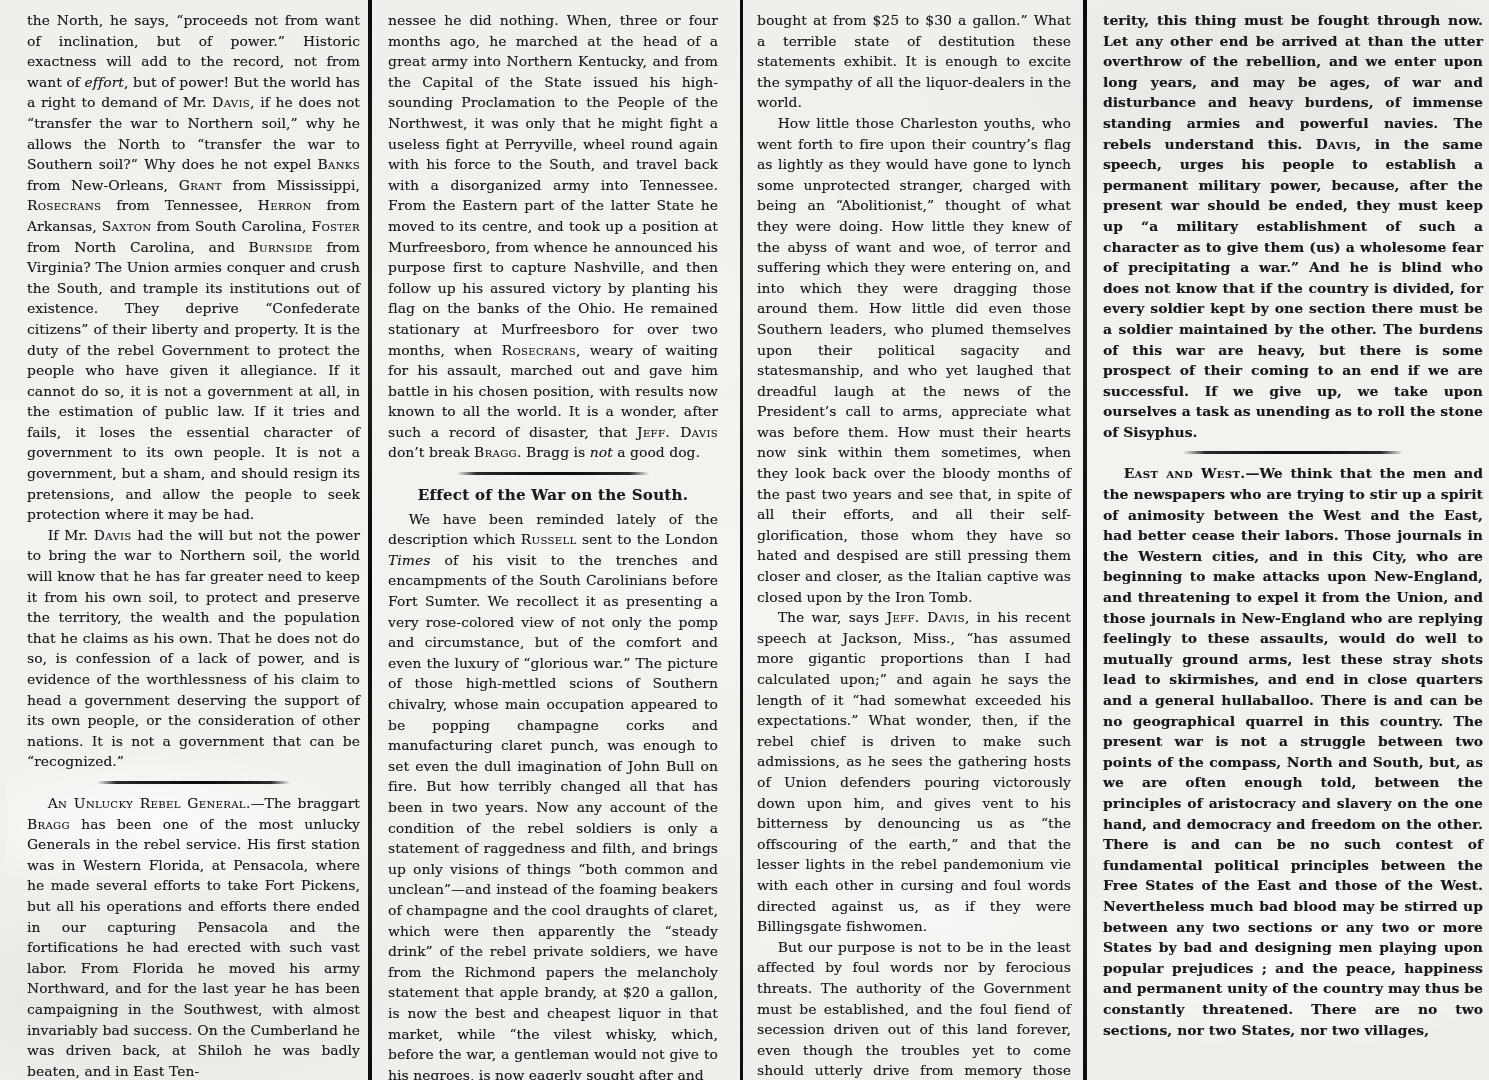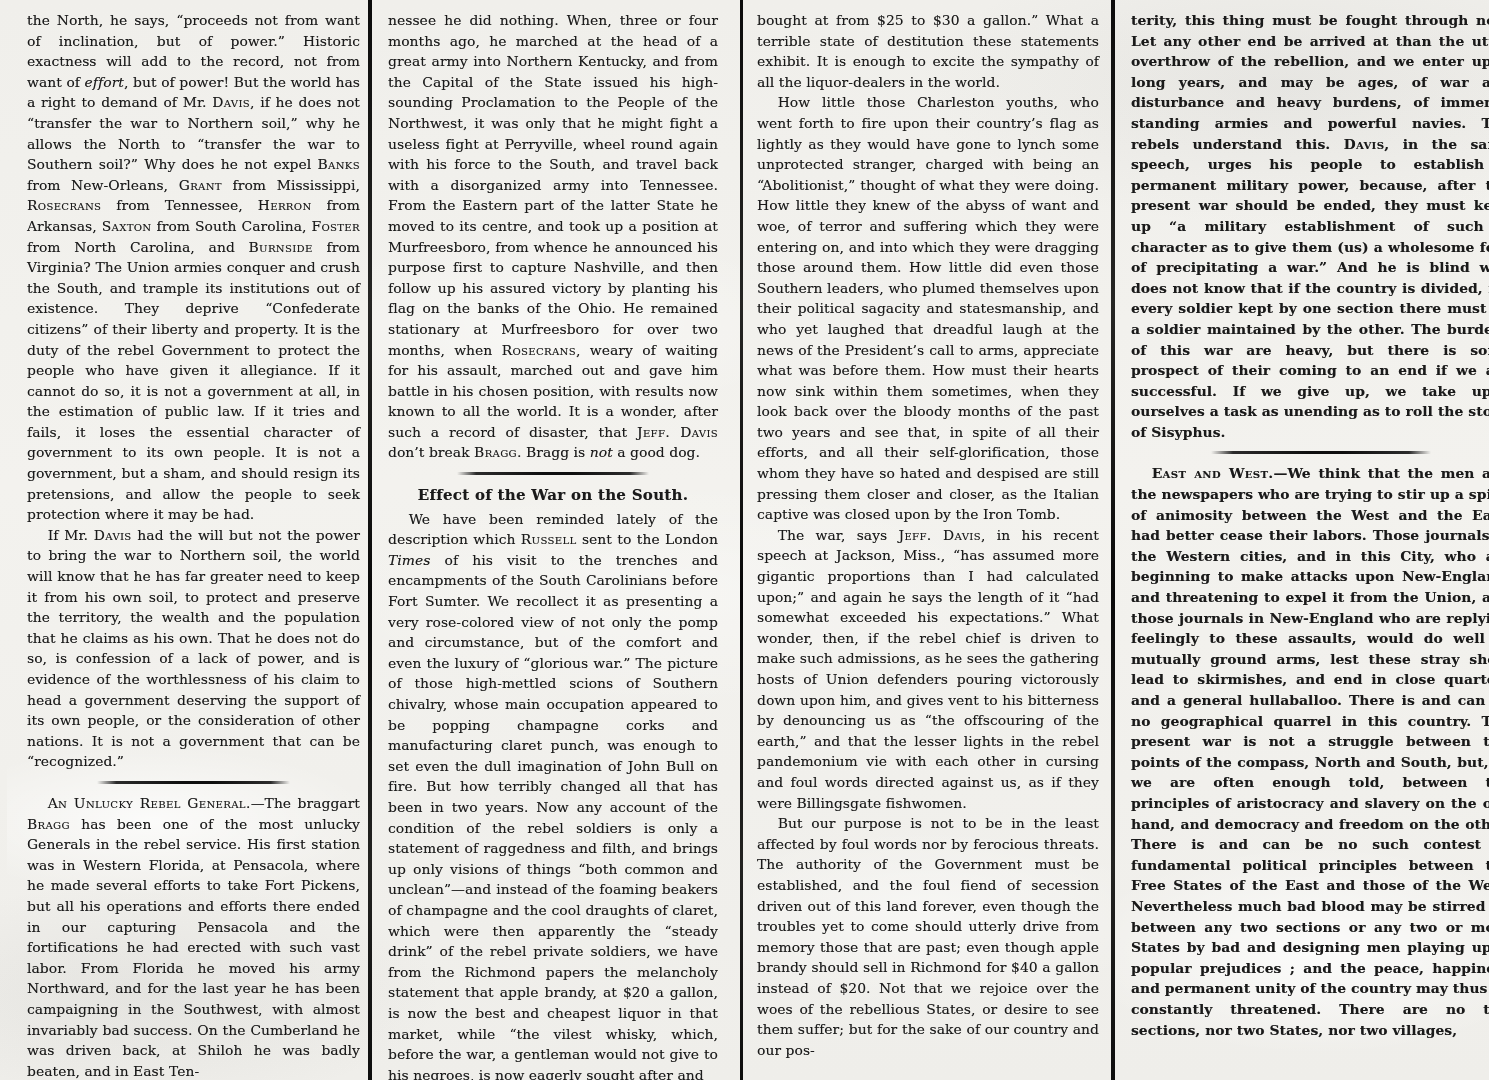--- a/index.html
+++ b/index.html
@@ -21,21 +21,21 @@
     flex:0 0 auto; box-sizing:border-box; padding-top:10px;
     font-size:13.8px; line-height:20.6px; letter-spacing:0.1px;
     text-align:justify;
     text-shadow:0.2px 0.2px 0.4px rgba(25,25,25,0.45);
     overflow:hidden;
   }
   .col-1 { width:361px; padding-left:20px; padding-right:8px;
     background:radial-gradient(300px 100px at 40% 76%, rgba(255,255,255,0.75), transparent 75%); }
   .col-2 { width:368px; padding-left:16px; padding-right:22px;
     background:radial-gradient(320px 120px at 50% 30%, rgba(255,255,255,0.5), transparent 80%); }
-  .col-3 { width:368px; padding-left:14px; padding-right:12px;
+  .col-3 { width:340px; padding-left:14px; padding-right:12px;
     background:radial-gradient(300px 110px at 50% 85%, rgba(255,255,255,0.5), transparent 80%); }
   .col-4 { width:404px; padding-left:16px; padding-right:8px;
     background:radial-gradient(300px 130px at 50% 88%, rgba(255,255,255,0.8), transparent 80%);font-weight:bold; }
   .rule-v { flex:0 0 auto; width:4px;
     background:linear-gradient(180deg,#0b0b0b 0%,#262624 28%,#090909 55%,#232321 80%,#0d0d0d 100%); }
   .rule-v.thin { width:3px; }
   .rule-v.hair { width:2px; background:linear-gradient(180deg,#2a2a28,#111,#2e2e2c); }
   .margin-right { flex:0 0 auto; width:32px; background:linear-gradient(90deg,#f1f0ec,#f5f4f0); }
   .para { margin:0; }
   .para.indent { text-indent:1.5em; }

